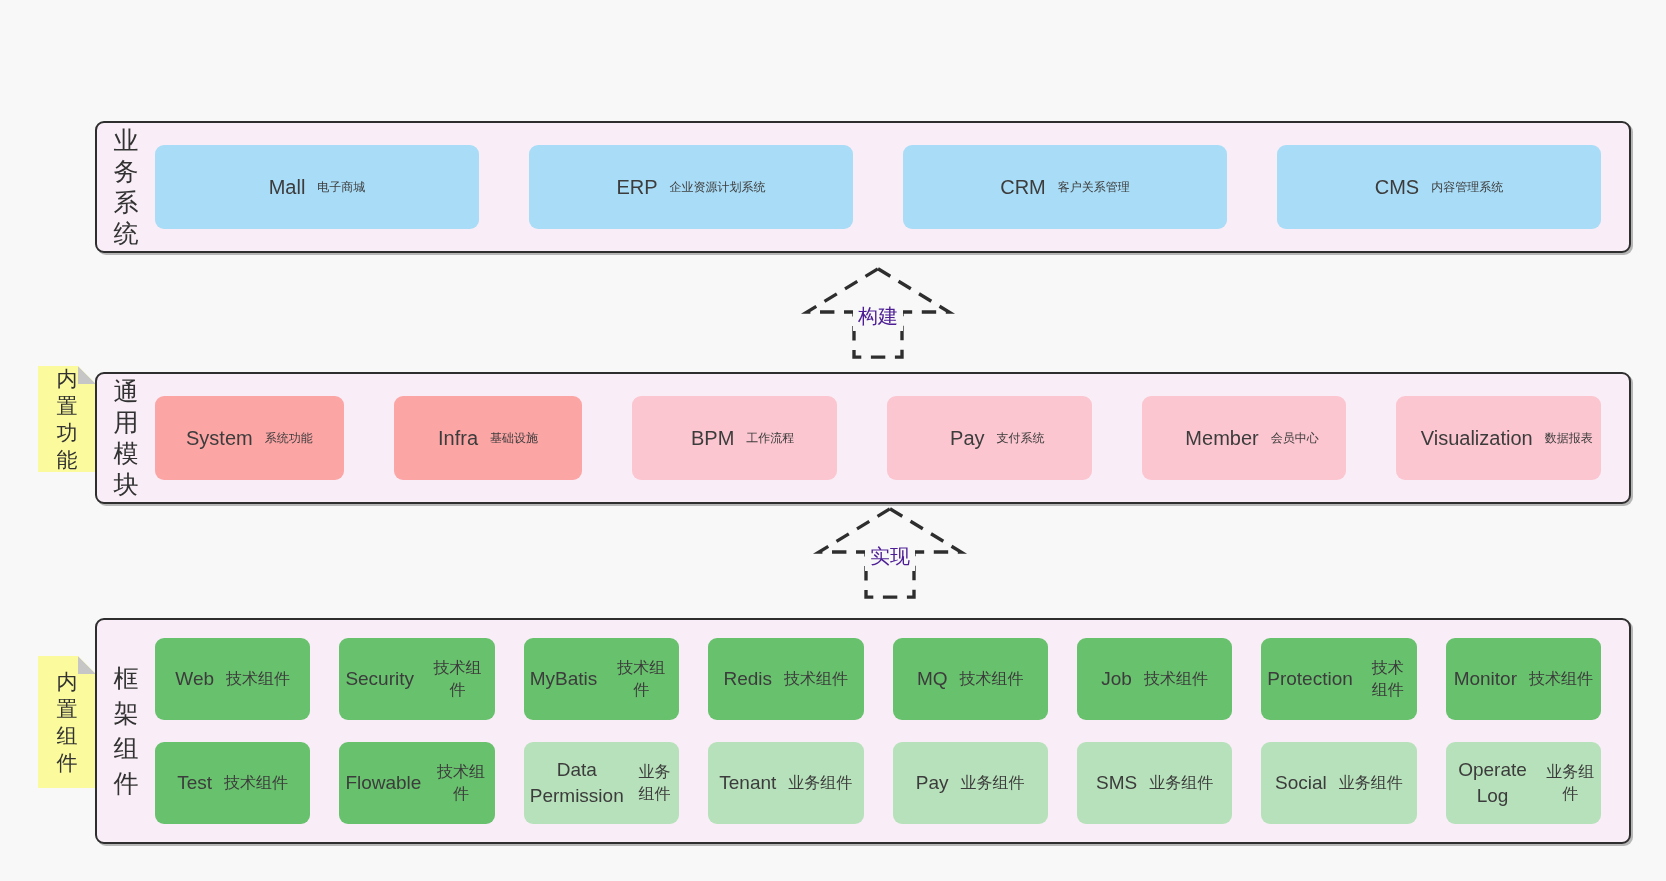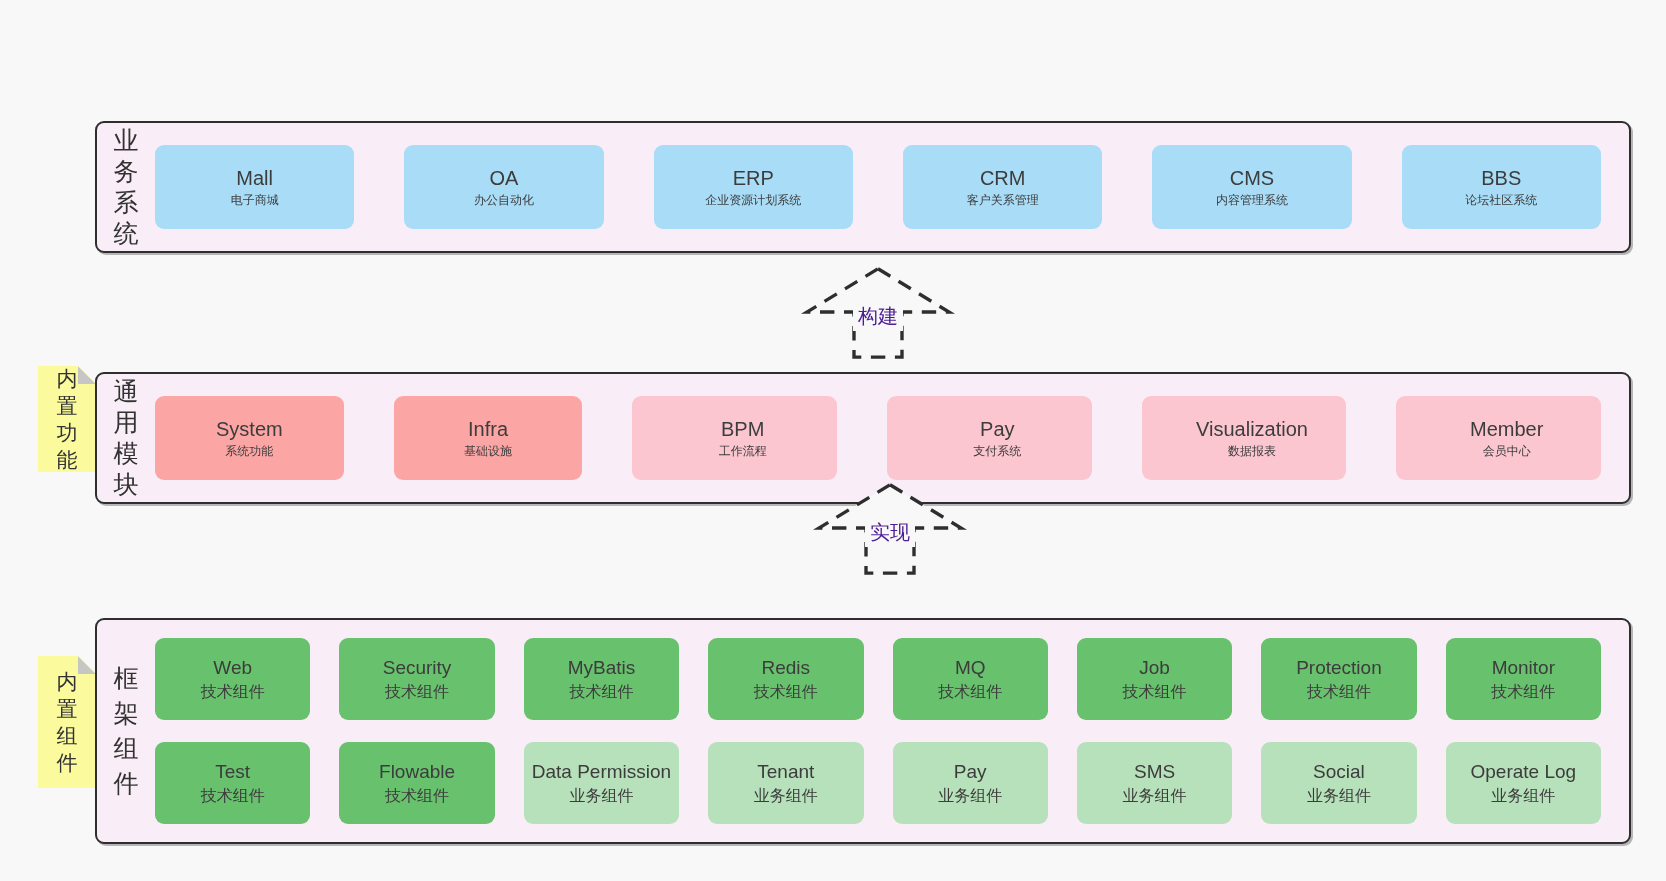--- a/index.html
+++ b/index.html
@@ -27,21 +27,21 @@
   }
   .band-bot .vlabel{line-height:35px;}
   .vlabel span{display:block;}
 
   .boxes{flex:1;display:flex;align-items:center;gap:50px;padding-right:28px;}
   .rows{flex:1;display:flex;flex-direction:column;justify-content:center;gap:22px;padding-right:28px;}
   .row8{display:flex;gap:29px;border-radius:13px;}
 
   .box{
     flex:1;height:84px;border-radius:9px;
-    display:flex;flex-direction:column;align-items:center;justify-content:center;
+    display:flex;flex-direction:row;align-items:center;justify-content:center;
     text-align:center;line-height:1.35;
   }
   .row8 .box{height:82px;}
   .box .l1{font-size:20px;}
   .box .l2{font-size:12px;}
   .row8 .box .l1{font-size:19px;}
   .row8 .box .l2{font-size:16px;}
   .box .l1, .box .l2{padding:0 6px;}
 
   .blue{background:#a9dcf6;}
@@ -61,21 +61,21 @@
   .fold{
     position:absolute;top:0;right:0;width:18px;height:18px;background:#c6c6c6;
     clip-path:polygon(0 0,100% 100%,0 100%);
   }
   .sticky-text{font-size:21px;line-height:27px;color:#323232;text-align:center;}
   .sticky-text span{display:block;}
 
   
   .arrow{position:absolute;width:160px;height:96px;z-index:3;}
   .arrow-build{left:798px;top:264px;}
-  .arrow-impl{left:810px;top:480px;font-family:Liberation Serif, serif;}
+  .arrow-impl{left:810px;top:504px;font-family:Liberation Serif, serif;}
   .arrow svg{position:absolute;inset:0;width:100%;height:100%;}
   .arrow-label{
     position:absolute;left:50%;top:38px;transform:translateX(-50%);
     background:#f8f8f8;padding:1px 5px;font-size:20px;color:#4c1d95;white-space:nowrap;
   }
 </style>
 </head>
 <body>
 
 <div class="canvas">
@@ -105,38 +105,30 @@
       <span>务</span>
       <span>系</span>
       <span>统</span>
     </div>
     <div class="boxes">
       <div class="box blue">
         <div class="l1">Mall</div>
         <div class="l2">电子商城</div>
       </div>
       <div class="box blue">
-        <div class="l1">OA</div>
-        <div class="l2">办公自动化</div>
-      </div>
-      <div class="box blue">
         <div class="l1">ERP</div>
         <div class="l2">企业资源计划系统</div>
       </div>
       <div class="box blue">
         <div class="l1">CRM</div>
         <div class="l2">客户关系管理</div>
       </div>
       <div class="box blue">
         <div class="l1">CMS</div>
         <div class="l2">内容管理系统</div>
-      </div>
-      <div class="box blue">
-        <div class="l1">BBS</div>
-        <div class="l2">论坛社区系统</div>
       </div>
     </div>
   </div>
 
   <div class="arrow arrow-build">
     <svg viewBox="0 0 160 100">
       <polygon points="80,5 154,50 105,50 105,97 55,97 55,50 6,50" fill="#f8f8f8" stroke="#2e2e2e" stroke-width="3.5" stroke-dasharray="15 10"></polygon>
     </svg>
     <div class="arrow-label">构建</div>
   </div>
@@ -159,26 +151,26 @@
       </div>
       <div class="box pink">
         <div class="l1">BPM</div>
         <div class="l2">工作流程</div>
       </div>
       <div class="box pink">
         <div class="l1">Pay</div>
         <div class="l2">支付系统</div>
       </div>
       <div class="box pink">
+        <div class="l1">Member</div>
+        <div class="l2">会员中心</div>
+      </div>
+      <div class="box pink">
         <div class="l1">Visualization</div>
         <div class="l2">数据报表</div>
-      </div>
-      <div class="box pink">
-        <div class="l1">Member</div>
-        <div class="l2">会员中心</div>
       </div>
     </div>
   </div>
 
   <div class="arrow arrow-impl">
     <svg viewBox="0 0 160 100">
       <polygon points="80,5 154,50 105,50 105,97 55,97 55,50 6,50" fill="#f8f8f8" stroke="#2e2e2e" stroke-width="3.5" stroke-dasharray="15 10"></polygon>
     </svg>
     <div class="arrow-label">实现</div>
   </div>

